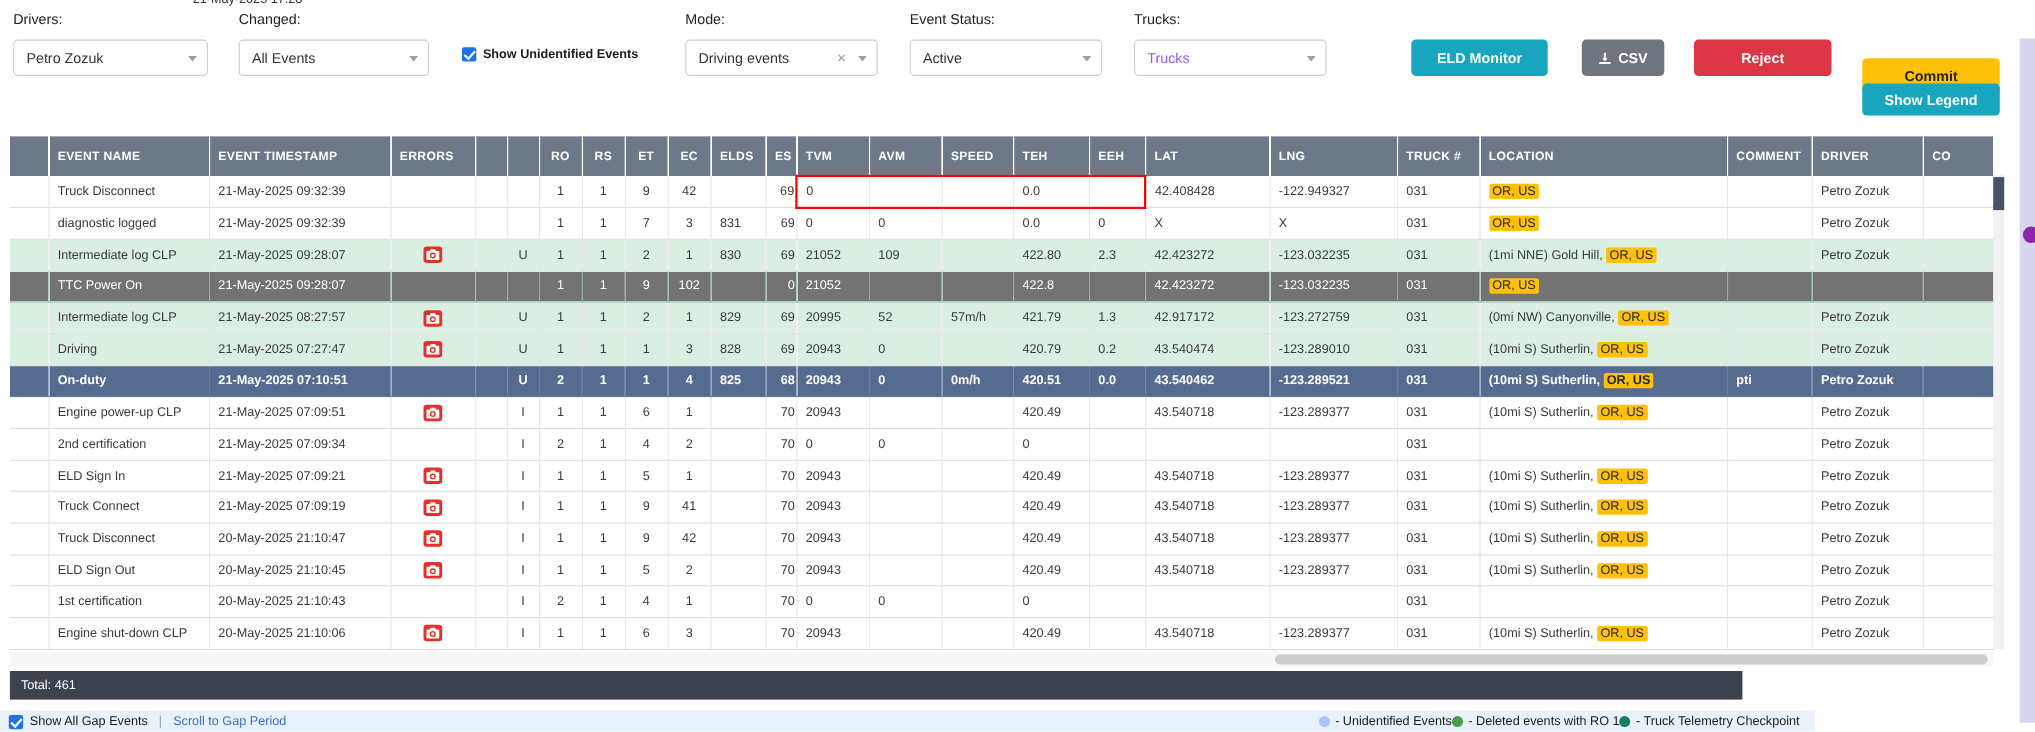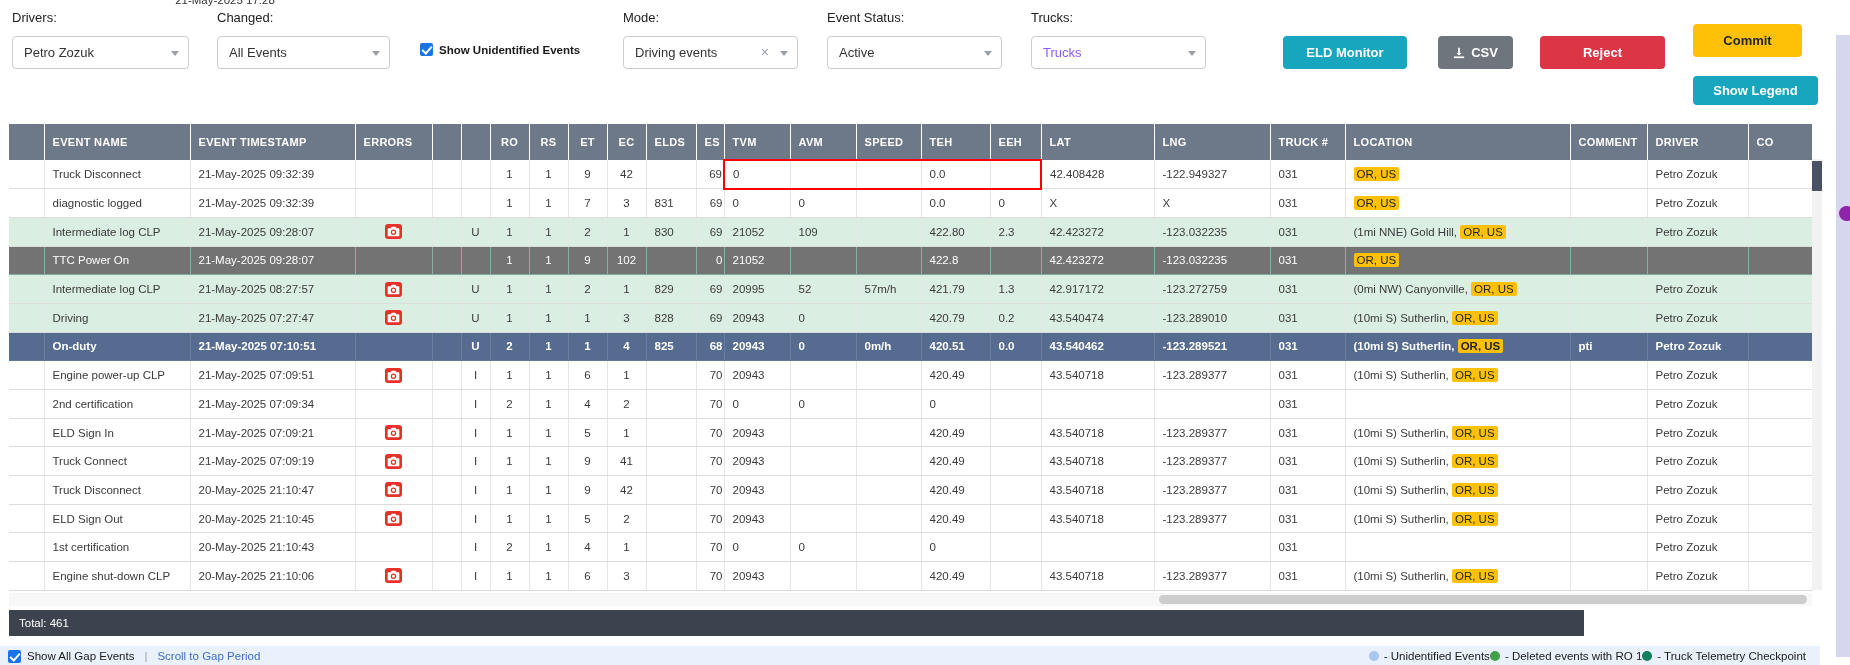--- a/index.html
+++ b/index.html
@@ -52,21 +52,21 @@
   .vscroll { position:absolute; left:1803px; top:35px; width:10px; height:431px; background:#f2f2f2; }
   .vthumb  { position:absolute; left:0; top:2px; width:10px; height:30px; background:#495363; }
 
   .hscroll { position:absolute; left:9px; top:593px; width:1803px; height:13px; background:#f7f7f7; }
   .hthumb  { position:absolute; left:1150px; top:2px; width:648px; height:9px; background:#cdcdcd; border-radius:5px; }
 
   .total-bar { position:absolute; left:9px; top:610px; width:1575px; height:26px; background:#3c434e; color:#fff;
                font-size:11.5px; display:flex; align-items:center; padding-left:10px; }
 
   
-  .bottom-bar { position:absolute; left:0; top:646px; width:1820px; height:20px; background:#e8f1fc;
+  .bottom-bar { position:absolute; left:0; top:646px; width:1650px; height:20px; background:#e8f1fc;
                 display:flex; align-items:center; font-size:11.5px; color:#1b1b1b; }
   .bottom-bar .sep { color:#9aa0a6; margin:0 10px; }
   .link { color:#3b6fc9; }
   .legend { margin-left:auto; display:flex; align-items:center; padding-right:14px; white-space:nowrap; }
   .legend-item { display:flex; align-items:center; gap:5px; }
   .dot { width:10px; height:10px; border-radius:50%; display:inline-block; }
 
   
   .page-strip { position:absolute; left:1836px; top:35px; width:14px; height:622px; background:#d6d7ee; }
   .purple-dot { position:absolute; left:1839px; top:206px; width:15px; height:15px; border-radius:50%; background:#8e24aa; }
@@ -118,21 +118,21 @@
         <svg width="12" height="12" viewBox="0 0 14 14">
           <path fill="#fff" d="M6 1h2v6h2L7 10 4 7h2V1z"></path>
           <path fill="#fff" d="M1 11h12v2H1z"></path>
         </svg>
       </span>
     <span>CSV</span>
   </div>
   <div class="btn btn-red" style="left:1540px;top:36px;width:125px">
       <span>Reject</span>
     </div>
-  <div class="btn btn-yellow" style="left:1693px;top:24px;width:109px">
+  <div class="btn btn-yellow" style="left:1693px;top:53px;width:125px">
       <span>Commit</span>
     </div>
   <div class="btn btn-teal" style="left:1693px;top:76px;width:125px;height:29px">
       <span>Show Legend</span>
     </div>
 
   <div class="tbl-wrap">
     <table id="evt-table">
         <colgroup>
           <col style="width:35px">

